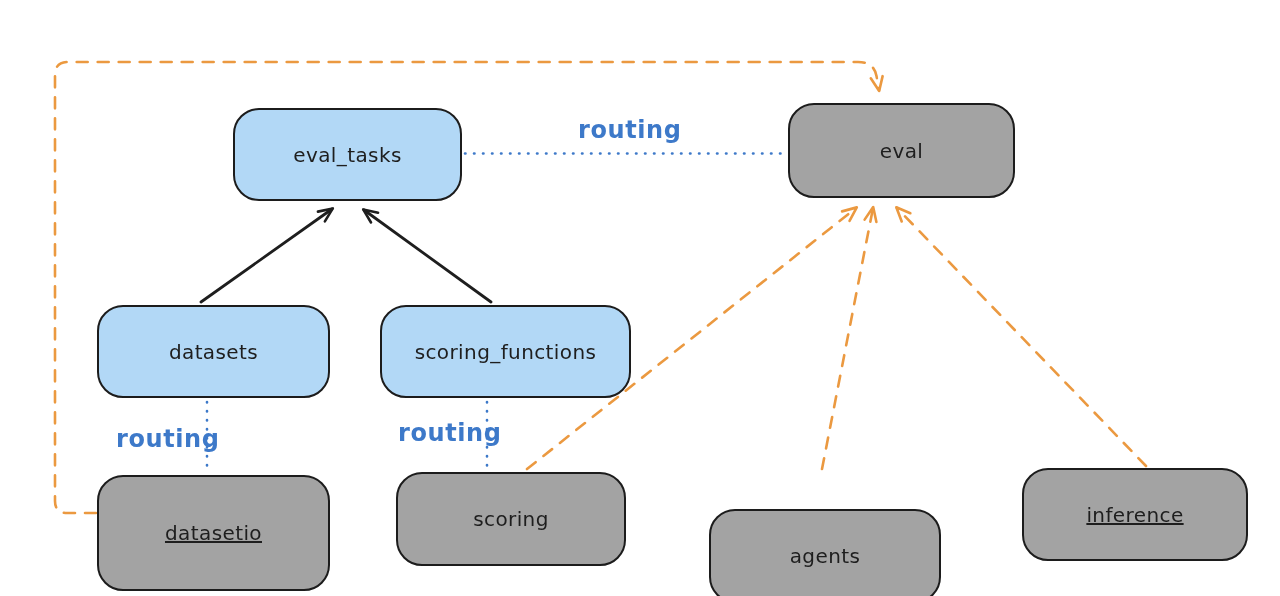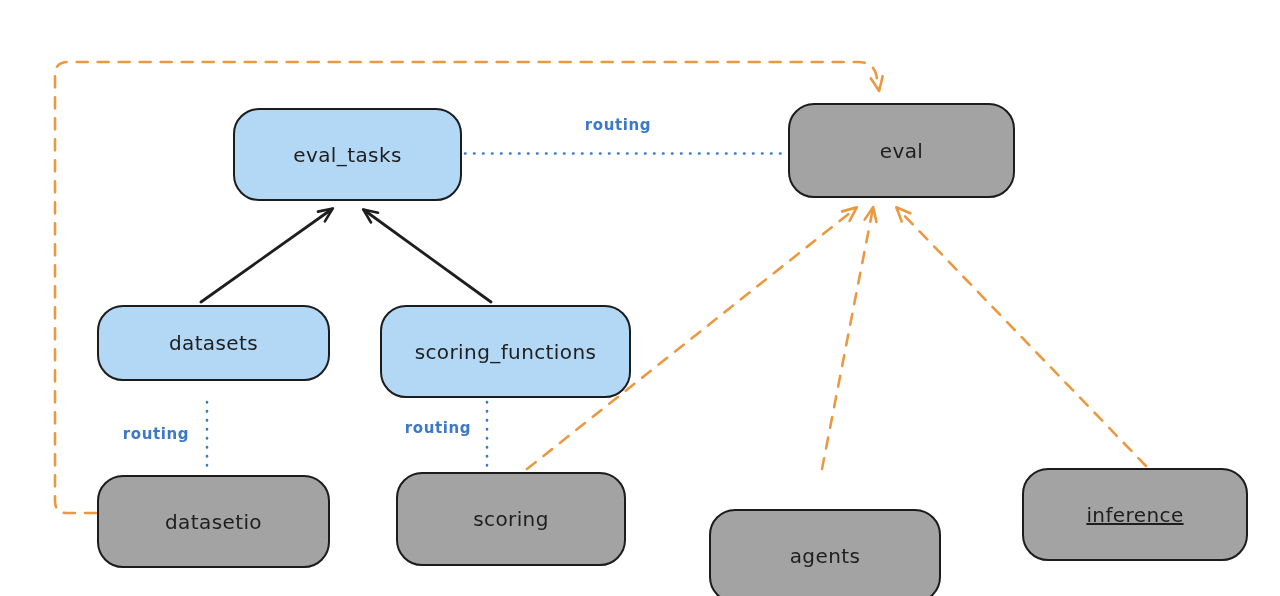--- a/index.html
+++ b/index.html
@@ -33,21 +33,21 @@
     font-size: 20px;
     color: #1e1e1e;
     letter-spacing: 0.4px;
     white-space: nowrap;
   }
   .node.blue  { background: #b2d8f6; }
   .node.green { background: #a3a3a3; }
   .edge-label {
     position: absolute;
     color: #3d79c9;
-    font-size: 15px;
+    font-size: 24px;
     font-weight: 600;
     letter-spacing: 0.6px;
     text-align: center;
     white-space: nowrap;
   }
 </style>
 </head>
 <body>
 
 <div class="canvas">
@@ -72,25 +72,25 @@
     <path d="M 96 513 L 67 513 Q 55 513 55 501 L 55 75 Q 55 62 68 62 L 858 62 Q 874 62 876.5 76 L 879 90" fill="none" stroke="#eb9940" stroke-width="2.6" stroke-linecap="round" stroke-dasharray="11 10" marker-end="url(#arrow-orange)"></path>
     <line x1="527" y1="469" x2="856" y2="208" stroke="#eb9940" stroke-width="2.6" stroke-linecap="round" stroke-dasharray="11 10" marker-end="url(#arrow-orange)"></line>
     <line x1="822" y1="469" x2="873" y2="208" stroke="#eb9940" stroke-width="2.6" stroke-linecap="round" stroke-dasharray="11 10" marker-end="url(#arrow-orange)"></line>
     <line x1="1146" y1="466" x2="897" y2="208" stroke="#eb9940" stroke-width="2.6" stroke-linecap="round" stroke-dasharray="11 10" marker-end="url(#arrow-orange)"></line>
   </svg>
 
   <div class="node blue" style="left:233px; top:108px; width:229px; height:93px;">eval_tasks</div>
 
   <div class="node green" style="left:788px; top:103px; width:227px; height:95px;">eval</div>
 
-  <div class="node blue" style="left:97px;  top:305px; width:233px; height:76px;">datasets</div>
+  <div class="node blue" style="left:97px;  top:305px; width:233px; height:93px;">datasets</div>
 
   <div class="node blue" style="left:380px; top:305px; width:251px; height:93px;">scoring_functions</div>
 
-  <div class="node green" style="left:97px;  top:475px; width:233px; height:93px;">datasetio</div>
+  <div class="node green" style="left:97px;  top:475px; width:233px; height:116px;text-decoration:underline;">datasetio</div>
 
   <div class="node green" style="left:396px; top:472px; width:230px; height:94px;">scoring</div>
 
   <div class="node green" style="left:709px; top:472px; width:232px; height:94px;margin-top:37px;">agents</div>
 
   <div class="node green" style="left:1022px; top:468px; width:226px; height:93px;text-decoration:underline;">inference</div>
 
   <div class="edge-label" style="left:578px; top:116px; width:80px;">routing</div>
 
   <div class="edge-label" style="left:116px; top:425px; width:80px;">routing</div>

